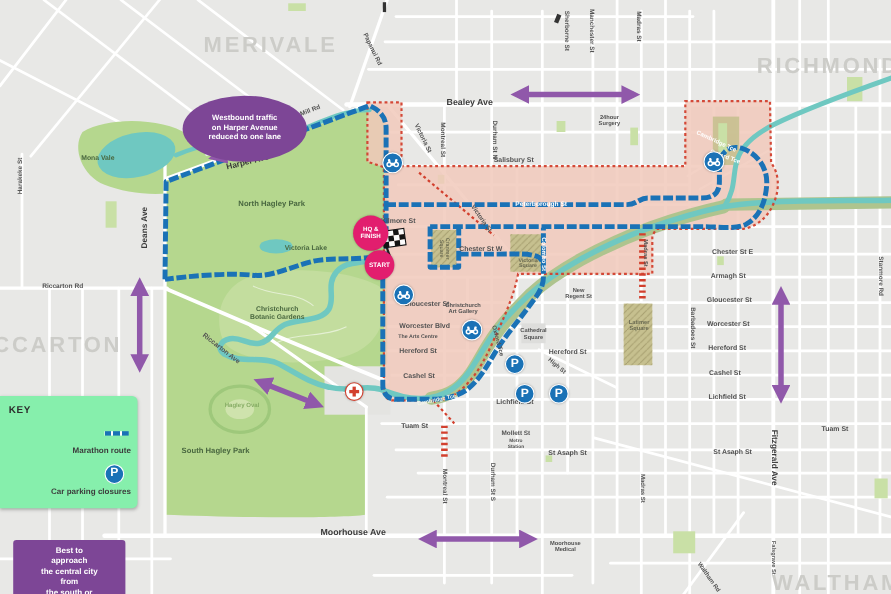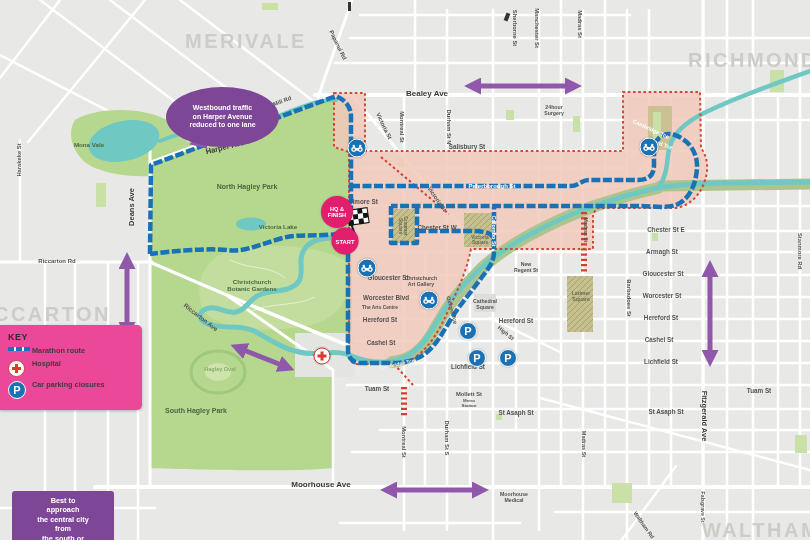--- a/index.html
+++ b/index.html
@@ -19,23 +19,23 @@
   .cross::after{content:"";position:absolute;left:0;top:3px;width:9px;height:3px;background:var(--c-hospital_red);}
   
   .badge{position:absolute;transform:translate(-50%,-50%);border-radius:50%;background:var(--c-badge_pink);color:#fff;display:flex;align-items:center;justify-content:center;text-align:center;font-weight:700;white-space:pre-line;z-index:6;box-shadow:0 0 2px rgba(0,0,0,.3);}
   .badge.hq{left:337px;top:212px;width:32px;height:32px;font-size:5.6px;line-height:1.15;}
   .badge.start{left:345px;top:241px;width:27px;height:27px;font-size:5.8px;}
   .flagwrap{position:absolute;left:340px;top:206px;z-index:4;}
   
   .callout{position:absolute;left:166px;top:87px;width:113px;height:60px;background:var(--c-callout_purple);border-radius:50%;color:#fff;font-size:7px;font-weight:700;display:flex;align-items:center;justify-content:center;text-align:center;padding:4px 10px;box-sizing:border-box;z-index:7;line-height:1.25;}
   .note{position:absolute;left:12px;top:491px;width:102px;background:var(--c-callout_purple);border-radius:3px;color:#fff;font-size:7.3px;font-weight:700;text-align:center;padding:5px 24px;box-sizing:border-box;z-index:8;line-height:1.3;}
   
-  .legend{position:absolute;left:0;top:325px;width:142px;background:#ec4899;border-radius:0 5px 5px 0;box-shadow:0 1px 3px rgba(0,0,0,.25);padding:7px 6px 6px 8px;box-sizing:border-box;z-index:8;}
+  .legend{position:absolute;left:0;top:360px;width:125px;background:#86efac;border-radius:0 5px 5px 0;box-shadow:0 1px 3px rgba(0,0,0,.25);padding:7px 6px 6px 8px;box-sizing:border-box;z-index:8;}
   .legend-title{font-size:9px;font-weight:800;color:#2e2e2e;letter-spacing:.5px;margin-bottom:5px;}
-  .lrow{display:flex;align-items:flex-start;margin-bottom:4.5px;}
+  .lrow{display:flex;align-items:flex-end;margin-bottom:4.5px;flex-direction:column;}
   .lic{width:24px;flex:0 0 24px;display:flex;align-items:center;justify-content:flex-start;}
   .ltext{font-size:7.3px;font-weight:700;color:#3c3c3c;line-height:1.15;}
   .sw-route{display:inline-block;width:22px;height:4px;background:repeating-linear-gradient(90deg,var(--c-route_blue) 0 6px,#fff 6px 8px);}
   .sw-close{display:inline-block;width:18px;height:12px;background:var(--c-closure_fill);position:relative;}
   .sw-close::before{content:"";position:absolute;left:1px;top:1px;width:16px;height:7px;background:repeating-linear-gradient(90deg,var(--c-closure_red) 0 2px,transparent 2px 4.5px);}
   .lic .ic-circle{box-shadow:none;}
   [data-icon]{display:inline-flex;}
 </style>
 </head>
 <body>
@@ -392,28 +392,20 @@
 
 <div class="legend">
   <div class="legend-title">KEY</div>
   <div class="lrow">
     <span class="lic">
           <span class="sw-route"></span>
         </span>
     <span class="ltext" style="white-space:pre-line">Marathon route</span>
   </div>
   <div class="lrow">
-    <span class="lic" data-icon="hospital">
-          <span class="ic-circle ic-hosp">
-            <span class="cross"></span>
-          </span>
-        </span>
-    <span class="ltext" style="white-space:pre-line">Hospital</span>
-  </div>
-  <div class="lrow">
     <span class="lic" data-icon="parking">
           <span class="ic-circle ic-park">
             <span>P</span>
           </span>
         </span>
     <span class="ltext" style="white-space:pre-line">Car parking closures</span>
   </div>
 </div>
 
 <div class="note" style="white-space:pre-line">Best to approach

